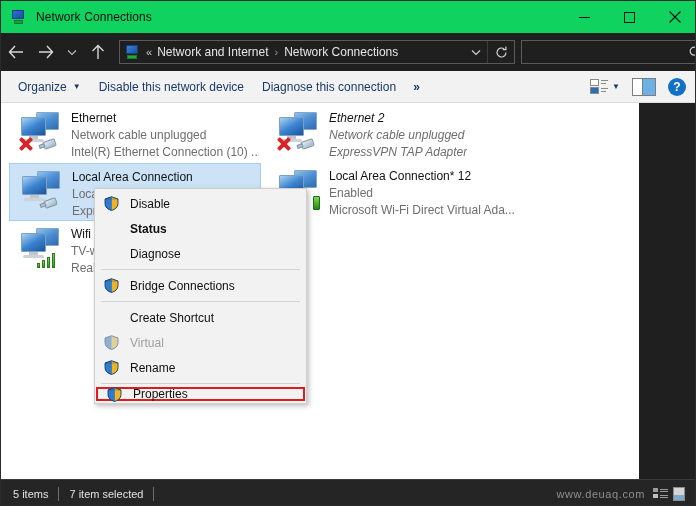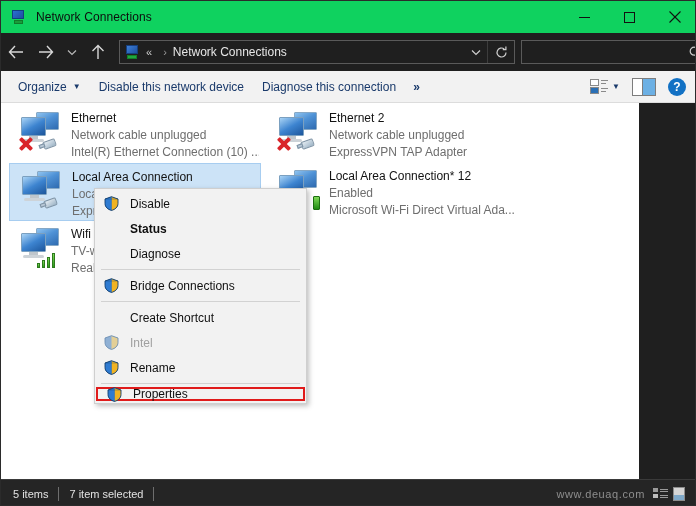--- a/index.html
+++ b/index.html
@@ -582,20 +582,21 @@
           <path d="M1.5 7 L7 1.5 L12.5 7 M7 1.5 L7 15" fill="none" stroke="#d8d8d8" stroke-width="1.4"></path>
         </svg>
     </div>
 
     <div class="addressbar">
       <div class="addr-icon">
         <div class="ai-mon"></div>
         <div class="ai-base"></div>
       </div>
       <span class="addr-chev">«</span>
+      <span class="crumb">Network and Internet</span>
       <span class="crumb-sep">›</span>
       <span class="crumb">Network Connections</span>
       <span class="addr-spacer"></span>
       <span class="addr-drop">
         <svg width="10" height="7" viewBox="0 0 10 7">
             <path d="M1 1.5 L5 5.5 L9 1.5" fill="none" stroke="#cfcfcf" stroke-width="1.2"></path>
           </svg>
       </span>
       <span class="addr-refresh">
         <svg width="13" height="13" viewBox="0 0 13 13">
@@ -657,21 +658,21 @@
             </div>
           <div class="redx"></div>
         </div>
         <div class="conn-text">
           <div class="conn-name">Ethernet</div>
           <div class="conn-status">Network cable unplugged</div>
           <div class="conn-device">Intel(R) Ethernet Connection (10) ...</div>
         </div>
       </div>
 
-      <div class="conn" style="left:266px; top:2px;">
+      <div class="conn" style="left:266px; top:2px;font-style:italic;">
         <div class="conn-icon">
           <div class="mon-back"></div>
             <div class="mon-front"></div>
           <div class="mon-stand"></div>
             <div class="mon-foot"></div>
           <div class="plug">
               <div class="plug-body"></div>
               <div class="plug-tip"></div>
             </div>
           <div class="redx"></div>
@@ -785,21 +786,21 @@
       <div class="mi disabled">
         <span class="mi-ico">
           <span class="shield">
             <svg width="15" height="15" viewBox="0 0 15 15">
               <path d="M7.5 0.7 L14 3 L14 7.5 C14 11 11 13.6 7.5 14.4 C4 13.6 1 11 1 7.5 L1 3 Z" fill="#8fb0d4"></path>
               <path d="M7.5 0.7 L14 3 L14 7.5 C14 11 11 13.6 7.5 14.4 Z" fill="#e3cf96"></path>
               <path d="M7.5 0.7 L14 3 L14 7.5 C14 11 11 13.6 7.5 14.4 C4 13.6 1 11 1 7.5 L1 3 Z" fill="none" stroke="#6d8fb3" stroke-width="0.9"></path>
             </svg>
           </span>
         </span>
-        <span class="mi-label">Intel</span>
+        <span class="mi-label">Virtual</span>
       </div>
       <div class="mi">
         <span class="mi-ico">
           <span class="shield">
             <svg width="15" height="15" viewBox="0 0 15 15">
               <path d="M7.5 0.7 L14 3 L14 7.5 C14 11 11 13.6 7.5 14.4 C4 13.6 1 11 1 7.5 L1 3 Z" fill="#1f5fa8"></path>
               <path d="M7.5 0.7 L14 3 L14 7.5 C14 11 11 13.6 7.5 14.4 Z" fill="#f0b323"></path>
               <path d="M7.5 0.7 L1 3 L1 7.5 C1 11 4 13.6 7.5 14.4 Z" fill="#2f7bd1"></path>
               <path d="M7.5 0.7 L14 3 L14 7.5 C14 11 11 13.6 7.5 14.4 C4 13.6 1 11 1 7.5 L1 3 Z" fill="none" stroke="#13406f" stroke-width="0.9"></path>
               <path d="M1 3 L14 3" stroke="#13406f" stroke-width="0.7" opacity="0.5"></path>

